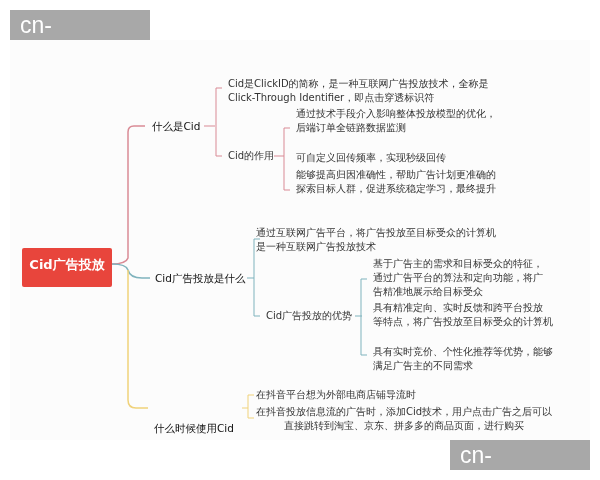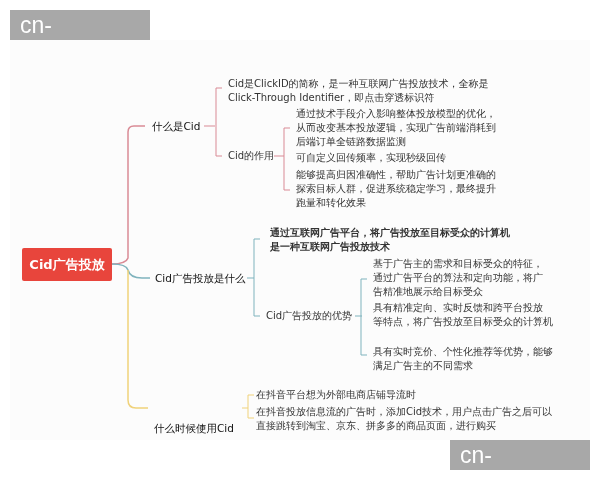--- a/index.html
+++ b/index.html
@@ -6,21 +6,21 @@
   body { width:600px; height:480px; background:#ffffff; position:relative; overflow:hidden;
          font-family: "DejaVu Sans", "Liberation Sans", sans-serif; color:#333; }
   .card { position:absolute; left:10px; top:40px; width:580px; height:400px; background:#fcfcfc; }
   .wm { position:absolute; background:#a8a8a8; color:#fff; font-family:"Liberation Sans", sans-serif;
         font-size:23px; line-height:30px; padding:0 10px; }
   .wm-top { left:10px; top:10px; width:120px; height:30px; }
   .wm-bot { left:450px; top:440px; width:120px; height:30px; }
   svg.lines { position:absolute; left:0; top:0; }
   .t { position:absolute; font-size:10px; line-height:14px; color:#333; white-space:nowrap; }
   .b { font-weight:normal; color:#111; font-size:10.5px; }
-  .root { position:absolute; left:22px; top:248px; width:90px; height:33px; background:#e8453c;
+  .root { position:absolute; left:22px; top:248px; width:90px; height:39px; background:#e8453c;
           color:#fff; font-weight:bold; font-size:13px; line-height:33px; text-align:center; border-radius:2px; }
 </style>
 </head>
 <body>
 
 <div class="wm wm-top">cn-lecaihui.com</div>
 <div class="card"></div>
 
 <svg class="lines" width="600" height="480">
 
@@ -45,50 +45,48 @@
 <div class="root">Cid广告投放</div>
 
 <div class="t b" style="left:152px;top:119px;">什么是Cid</div>
 <div class="t" style="left:228px;top:77px;">
   <div>Cid是ClickID的简称，是一种互联网广告投放技术，全称是</div>
   <div>Click-Through Identifier，即点击穿透标识符</div>
 </div>
 <div class="t" style="left:228px;top:149px;">Cid的作用</div>
 <div class="t" style="left:296px;top:107px;">
   <div>通过技术手段介入影响整体投放模型的优化，</div>
-  <div>从而改变基本投放逻辑，实现广告前端消耗到</div>
   <div>后端订单全链路数据监测</div>
 </div>
 <div class="t" style="left:296px;top:151px;">可自定义回传频率，实现秒级回传</div>
 <div class="t" style="left:296px;top:168px;">
   <div>能够提高归因准确性，帮助广告计划更准确的</div>
   <div>探索目标人群，促进系统稳定学习，最终提升</div>
-  <div>跑量和转化效果</div>
 </div>
 
 <div class="t b" style="left:155px;top:271px;">Cid广告投放是什么</div>
-<div class="t" style="left:270px;top:226px;font-weight:bold;">
+<div class="t" style="left:256px;top:226px;">
   <div>通过互联网广告平台，将广告投放至目标受众的计算机</div>
   <div>是一种互联网广告投放技术</div>
 </div>
 <div class="t" style="left:266px;top:309px;text-align:center;">Cid广告投放的优势</div>
 <div class="t" style="left:373px;top:257px;">
   <div>基于广告主的需求和目标受众的特征，</div>
   <div>通过广告平台的算法和定向功能，将广</div>
   <div>告精准地展示给目标受众</div>
 </div>
 <div class="t" style="left:373px;top:301px;">
   <div>具有精准定向、实时反馈和跨平台投放</div>
   <div>等特点，将广告投放至目标受众的计算机</div>
 </div>
 <div class="t" style="left:373px;top:345px;">
   <div>具有实时竞价、个性化推荐等优势，能够</div>
   <div>满足广告主的不同需求</div>
 </div>
 
 <div class="t b" style="left:154px;top:421px;">什么时候使用Cid</div>
 <div class="t" style="left:256px;top:388px;">在抖音平台想为外部电商店铺导流时</div>
-<div class="t" style="left:256px;top:405px;">
+<div class="t" style="left:256px;top:405px;text-align:center;">
   <div>在抖音投放信息流的广告时，添加Cid技术，用户点击广告之后可以</div>
   <div>直接跳转到淘宝、京东、拼多多的商品页面，进行购买</div>
 </div>
 
 <div class="wm wm-bot">cn-lecaihui.com</div>
 
 </body></html>

